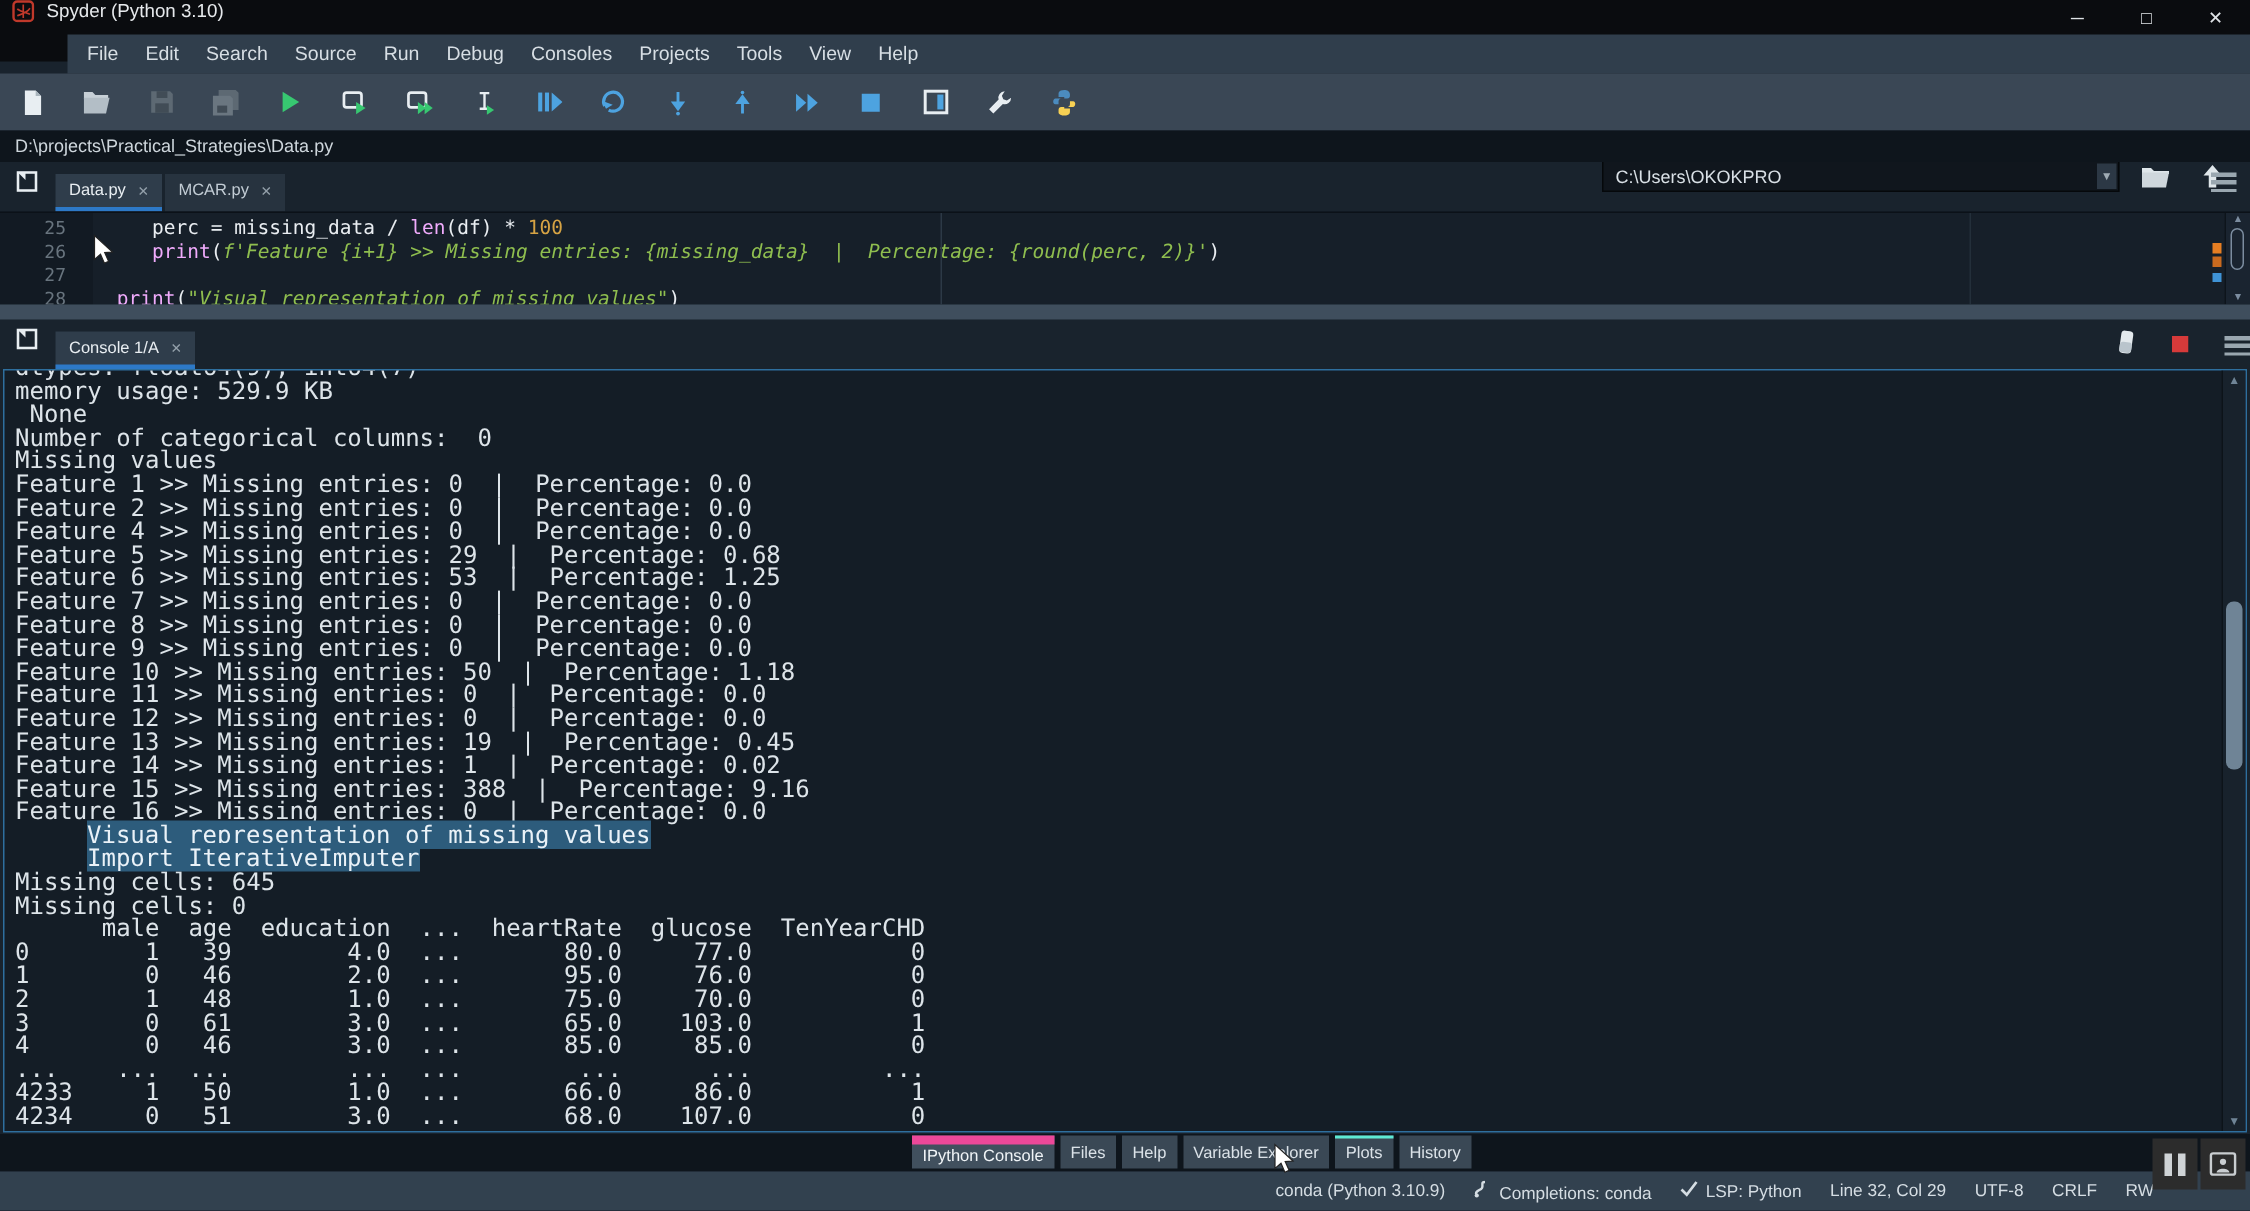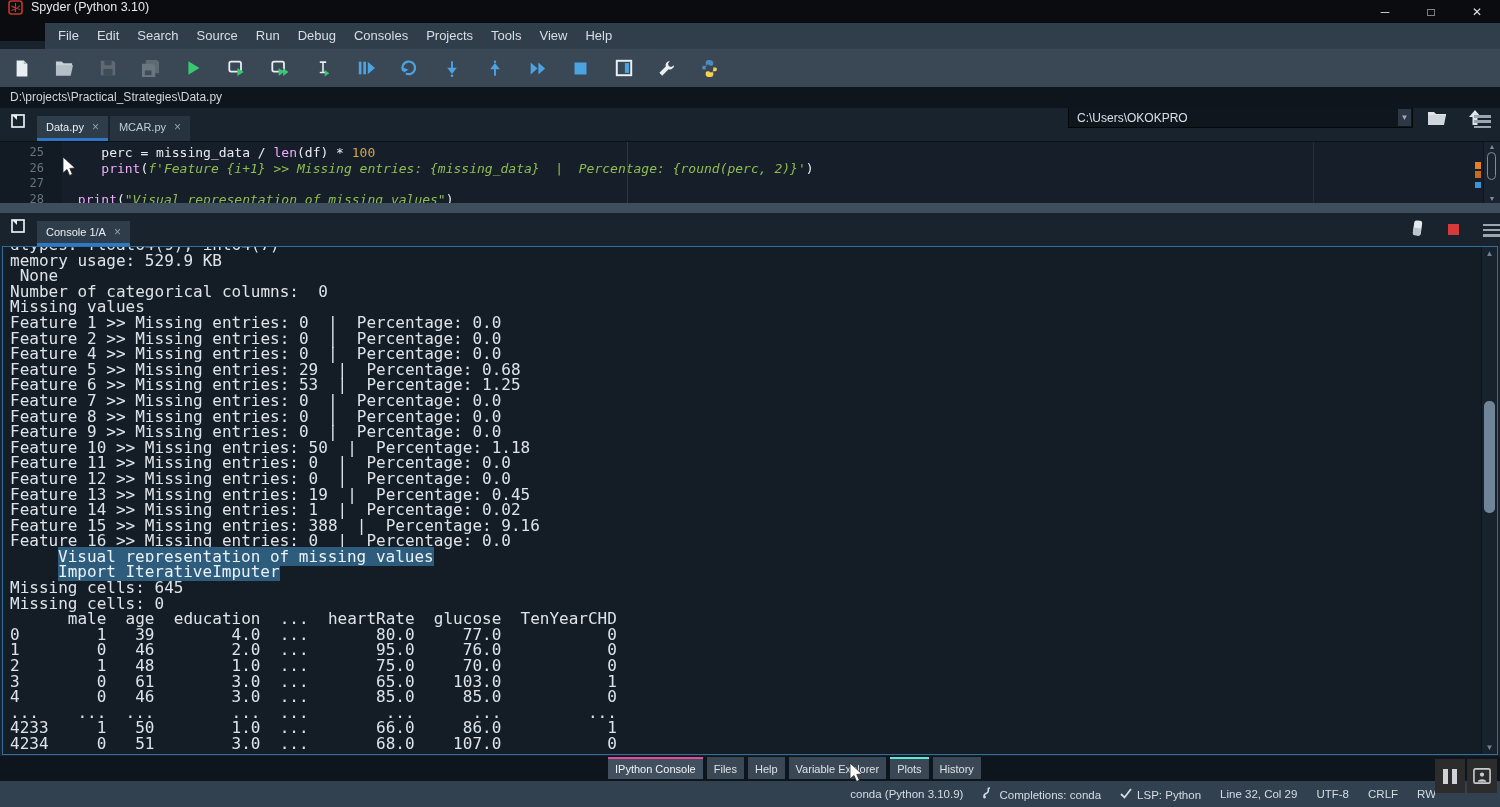--- a/index.html
+++ b/index.html
@@ -79,21 +79,21 @@
   .cline.clip-top { margin-top:-10px; }
   .cline .sel { background:#2d5c7c; color:#eaf2f8;margin-left:48px; }
   .csb { position:absolute; right:0; top:0; bottom:0; width:16px; background:#18222c; border-left:1px solid #0c1319; }
   .csb .thumb { position:absolute; left:2px; width:11px; height:112px; top:154px; background:#6f8496; border-radius:5px; }
   .csb .arr { position:absolute; left:0; width:15px; text-align:center; color:#6f8496; font-size:8px; }
   
   .bottom-strip { position:absolute; top:756px; left:0; right:0; height:25px; background:#0e151c; }
   .btabs { position:absolute; left:608px; top:1px; display:flex; align-items:flex-start; }
   .btab { height:22px; padding:0 7px; margin-right:4px; background:#3a4855; color:#dbe2e8;
     font-size:11px; display:flex; align-items:center; border-top:2px solid transparent; }
-  .btab.active { background:#41505e; border-top:2px solid #ec4899; color:#f0f4f7; }
+  .btab.active { background:#41505e; border-top:6px solid #ec4899; color:#f0f4f7; }
   .btab.hover { border-top:2px solid #5eead4; }
   
   .statusbar { position:absolute; top:781px; left:0; right:0; height:26px; background:#32414f;
     display:flex; align-items:center; justify-content:flex-end; gap:19px; padding-right:64px;
     color:#d5dde3; font-size:11.5px; }
   .sitem { display:flex; align-items:flex-end; gap:5px; white-space:nowrap; }
   
   .overlay-btns { position:absolute; right:3px; top:759px; display:flex; gap:2px; }
   .ovbtn { width:30px; height:34px; background:#2c2c2c; display:flex; align-items:center; justify-content:center; }
   .pause-bars { display:flex; gap:4px; }

